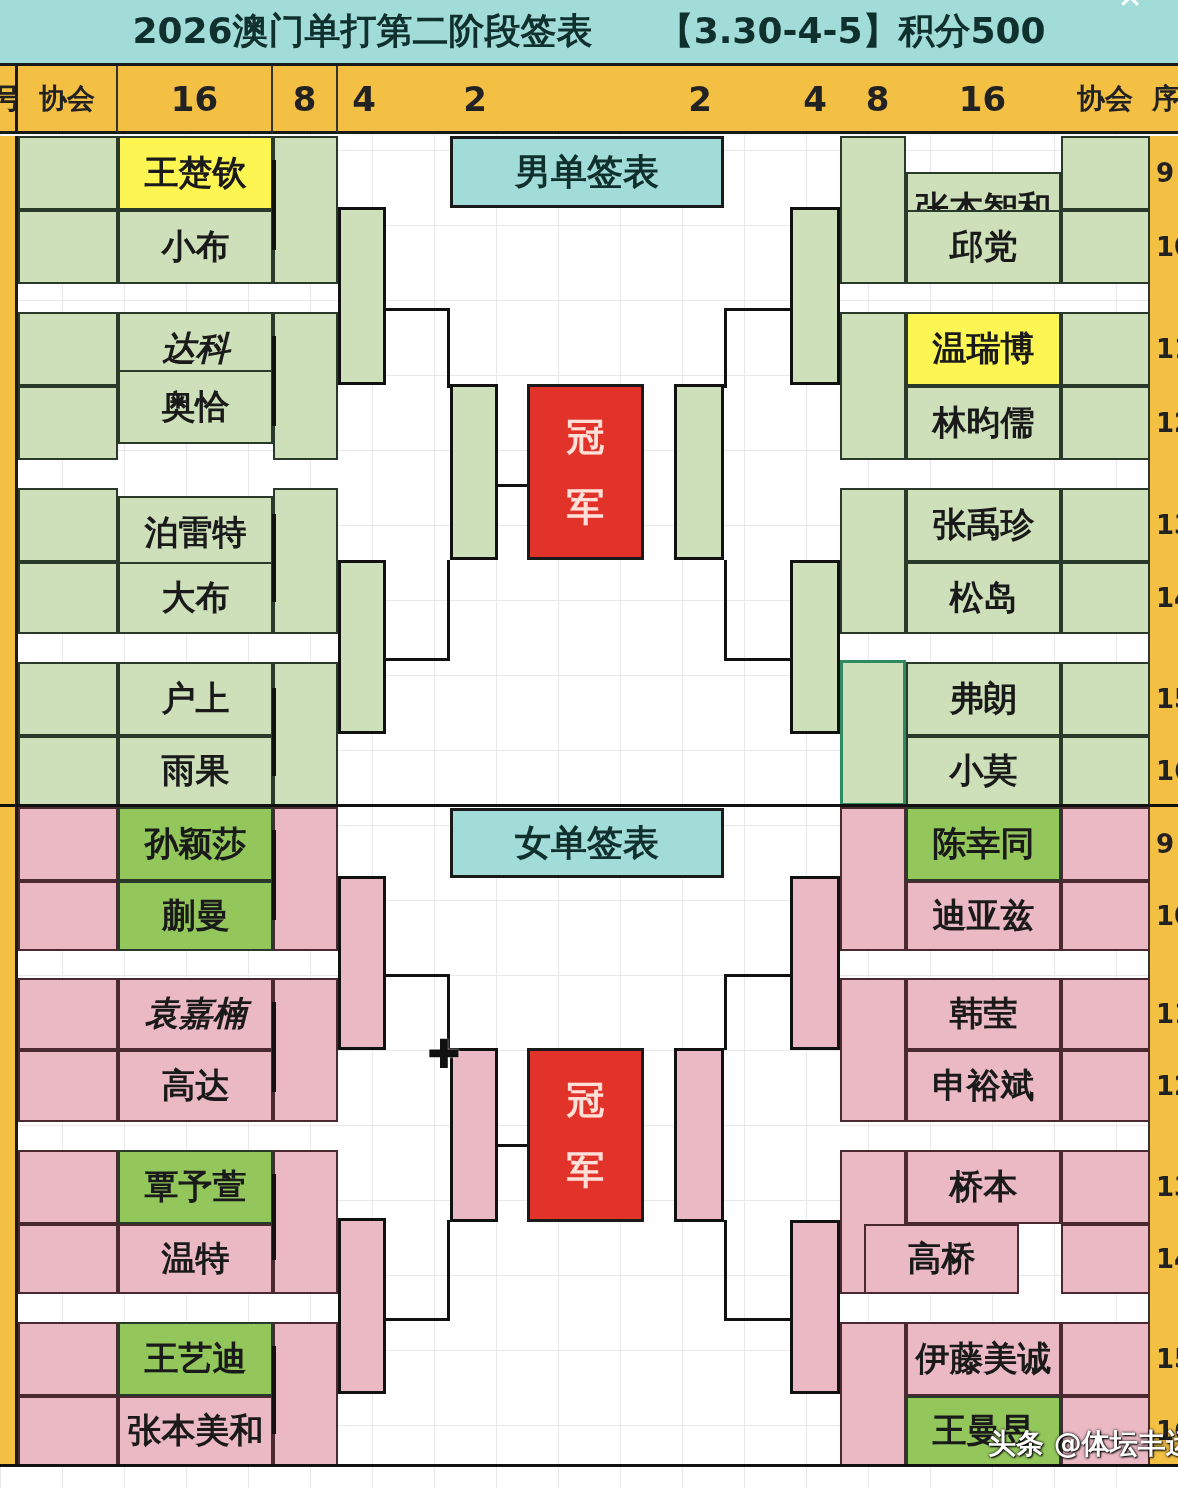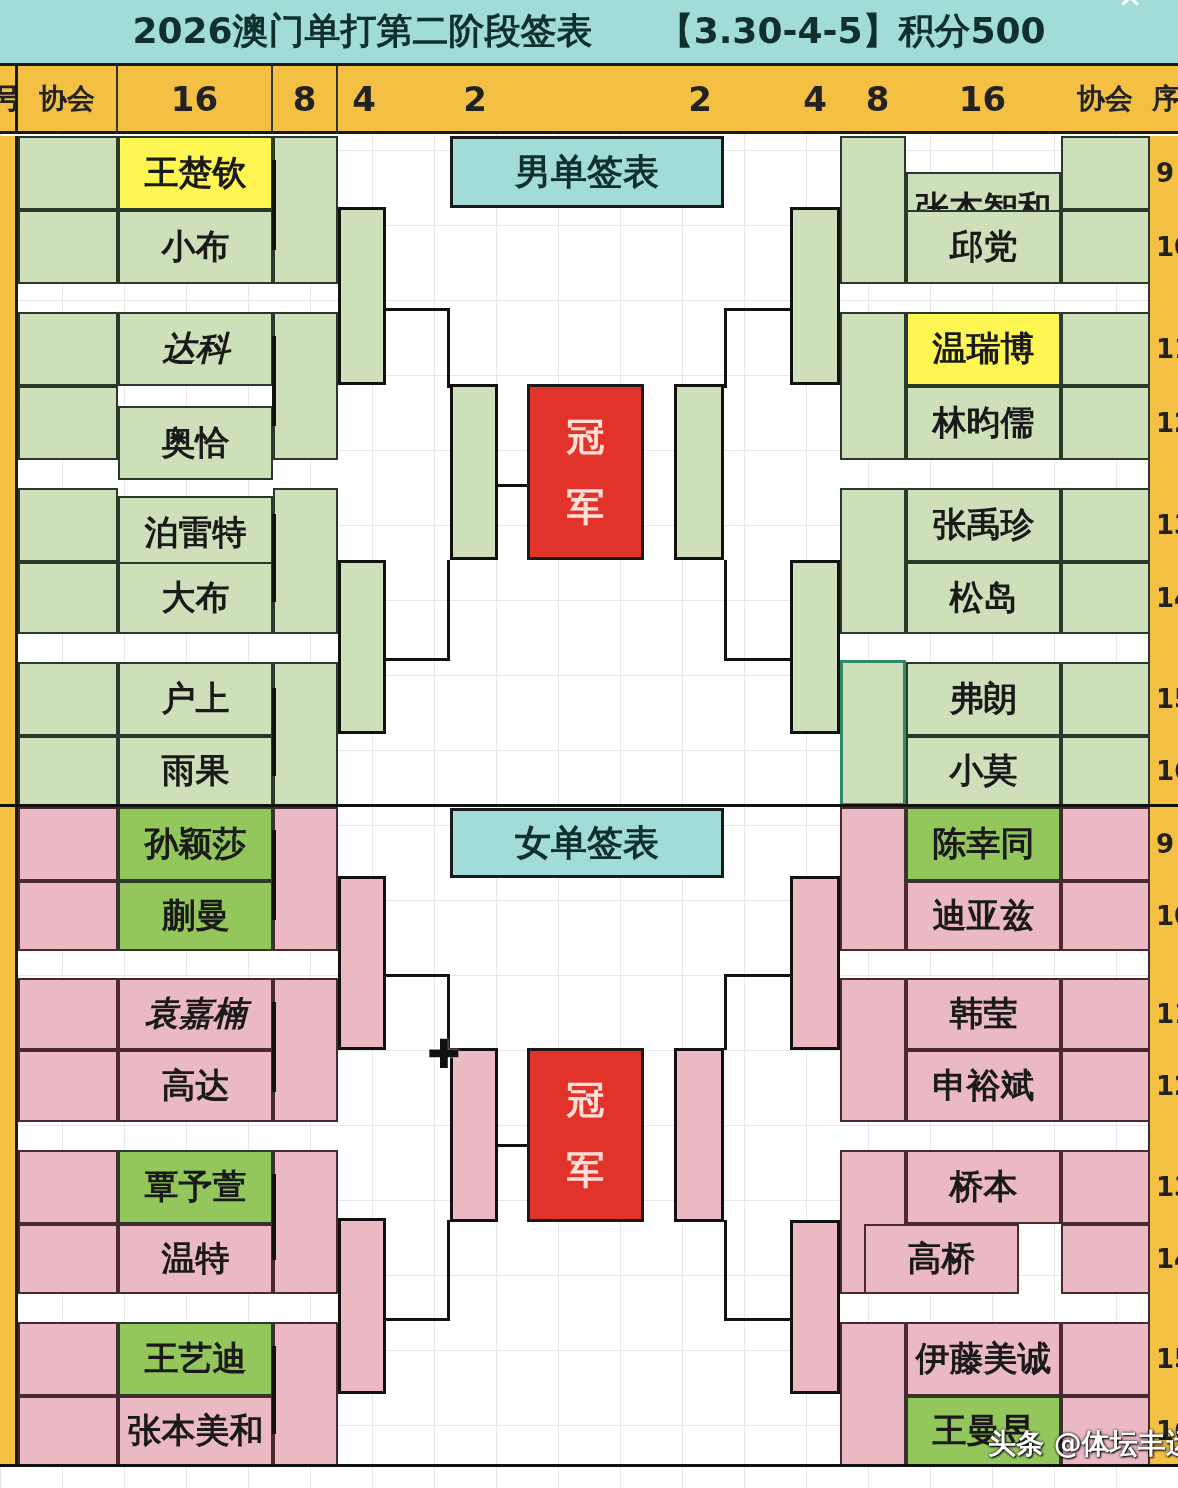--- a/index.html
+++ b/index.html
@@ -68,21 +68,21 @@
 <div class="abs cell g" style="left:118px;top:210px;width:155px;height:74px;">
     <span>小布</span>
   </div>
 <div class="abs cell g" style="left:273px;top:136px;width:65px;height:148px;"></div>
 
 <div class="abs cell g" style="left:18px;top:312px;width:100px;height:74px;"></div>
 <div class="abs cell g" style="left:118px;top:312px;width:155px;height:74px;font-style:italic;">
     <span>达科</span>
   </div>
 <div class="abs cell g" style="left:18px;top:386px;width:100px;height:74px;"></div>
-<div class="abs cell g" style="left:118px;top:406px;width:155px;height:74px;">
+<div class="abs cell g" style="left:118px;top:370px;width:155px;height:74px;">
     <span>奥恰</span>
   </div>
 <div class="abs cell g" style="left:273px;top:312px;width:65px;height:148px;"></div>
 
 <div class="abs cell g" style="left:18px;top:488px;width:100px;height:74px;"></div>
 <div class="abs cell g" style="left:118px;top:496px;width:155px;height:74px;">
     <span>泊雷特</span>
   </div>
 <div class="abs cell g" style="left:18px;top:562px;width:100px;height:72px;"></div>
 <div class="abs cell g" style="left:118px;top:562px;width:155px;height:72px;">

